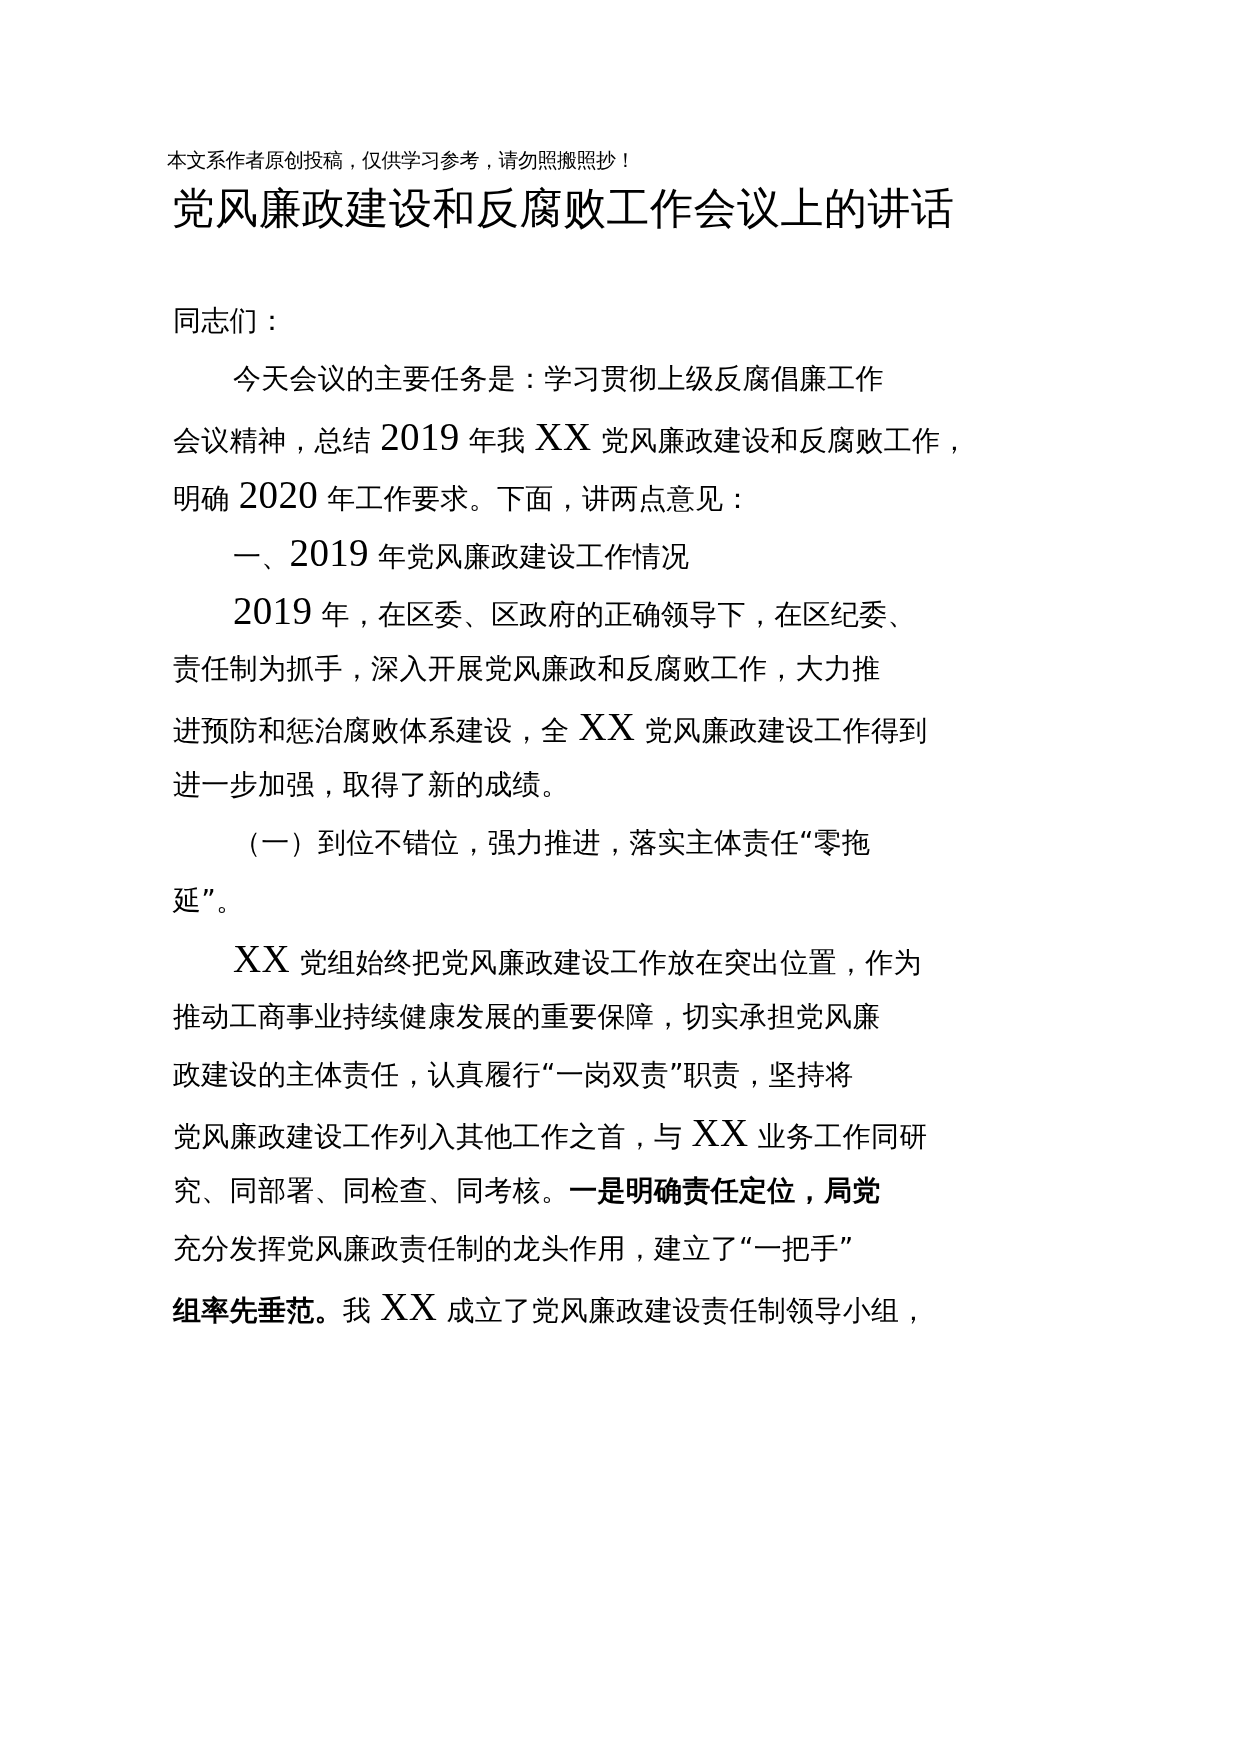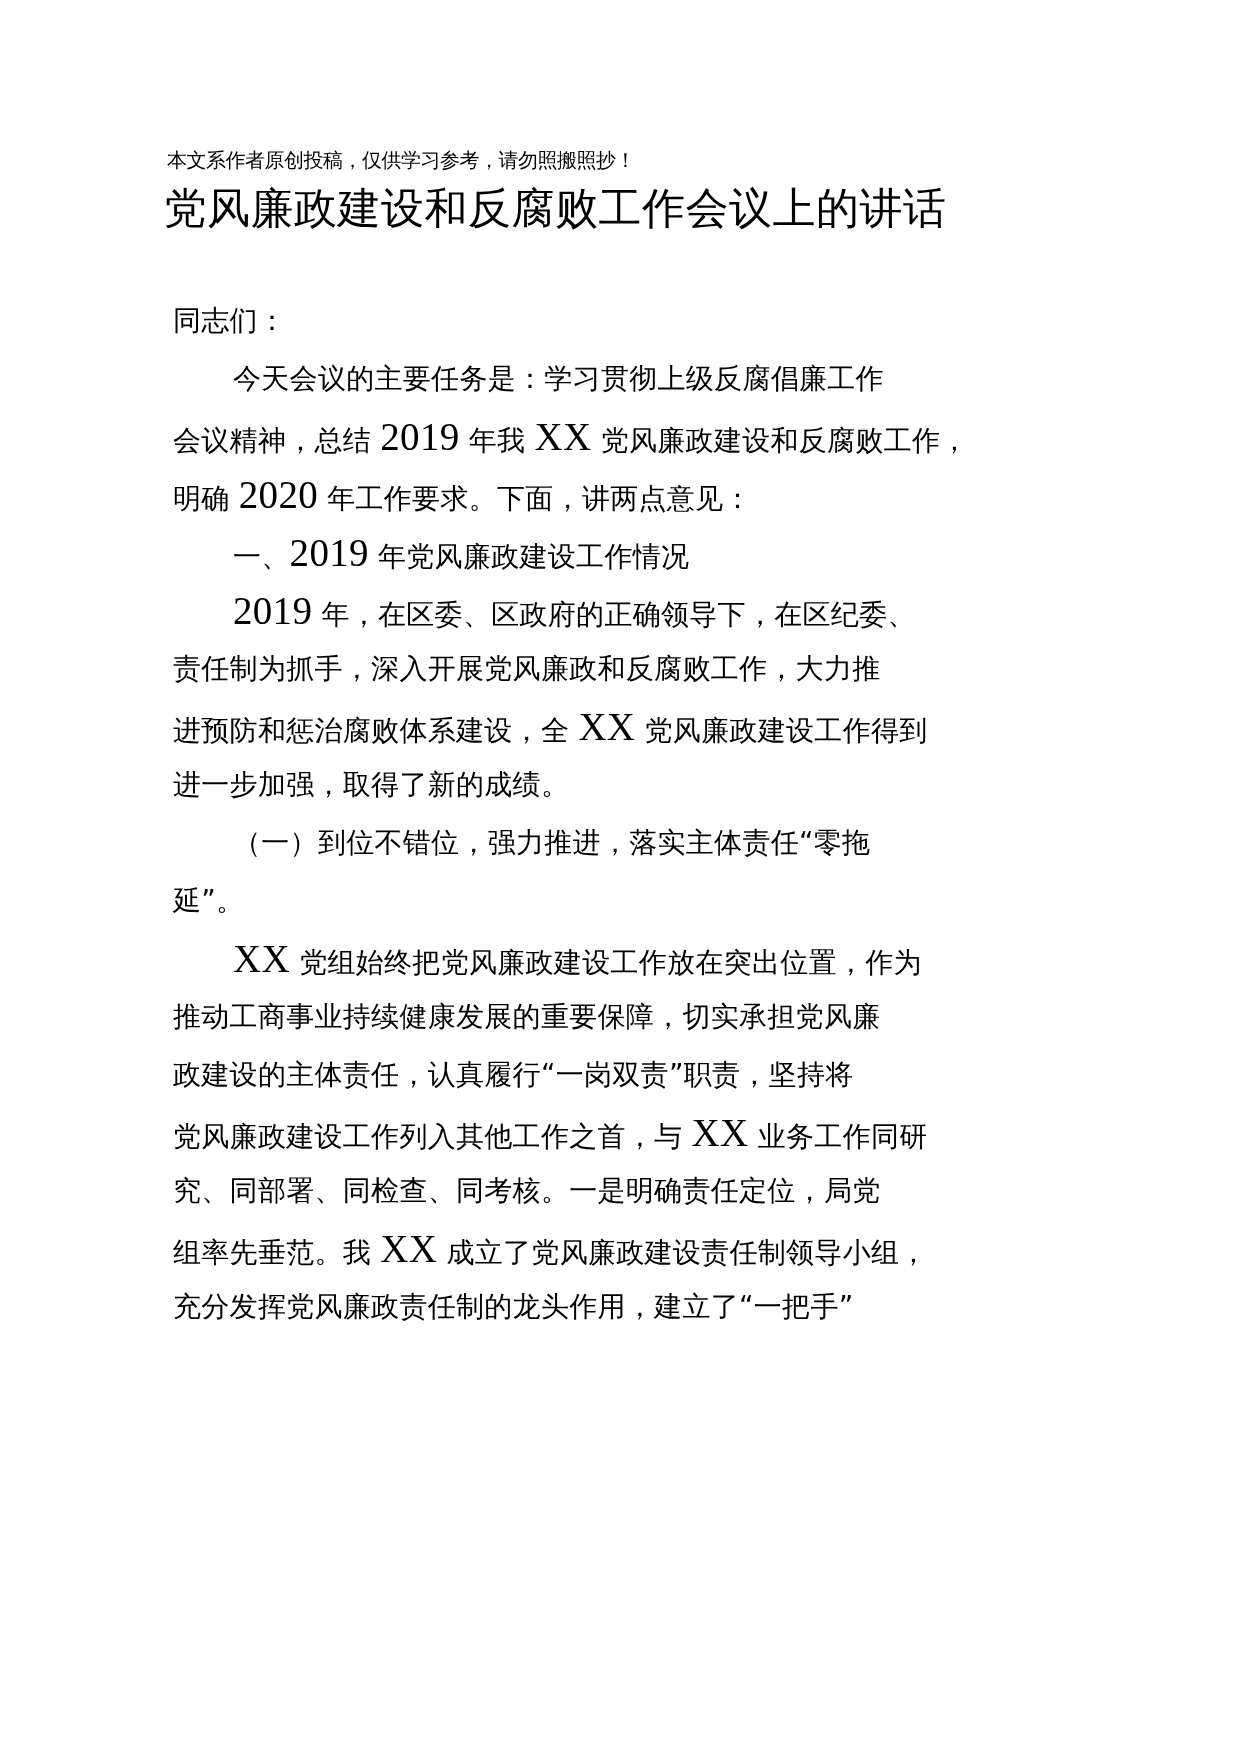--- a/index.html
+++ b/index.html
@@ -33,21 +33,21 @@
     .title {
       position: absolute;
       left: 0;
       width: 1110px;
       top: 178px;
       text-align: center;
       font-size: 43px;
       line-height: 60px;
       white-space: nowrap;
       letter-spacing: 0.5px;
-      padding-left: 0;
+      padding-left: 8px;
     }
     .body-text {
       position: absolute;
       left: 167px;
       top: 292px;
       width: 790px;
     }
     .line {
       height: 58px;
       line-height: 58px;
@@ -57,21 +57,21 @@
       margin-left: 6px;
     }
     .line.indent {
       padding-left: 60px;
     }
     .latin {
       font-family: "Liberation Serif", "DejaVu Serif", serif;
       font-size: 39px;
     }
     .bold {
-      font-weight: normal;
+      font-weight: bold;
       text-align: center;
     }
   </style>
 </head>
 <body>
 
 <div class="page">
   <div class="notice">本文系作者原创投稿，仅供学习参考，请勿照搬照抄！</div>
   <div class="title">党风廉政建设和反腐败工作会议上的讲话</div>
   <div class="body-text" id="body-text">
@@ -84,16 +84,16 @@
       <div class="line"><span>责任制为抓手，深入开展党风廉政和反腐败工作，大力推</span></div>
       <div class="line"><span>进预防和惩治腐败体系建设，全 </span><span class="latin">XX</span><span> 党风廉政建设工作得到</span></div>
       <div class="line"><span>进一步加强，取得了新的成绩。</span></div>
       <div class="line indent"><span>（一）到位不错位，强力推进，落实主体责任“零拖</span></div>
       <div class="line"><span>延”。</span></div>
       <div class="line indent"><span class="latin">XX</span><span> 党组始终把党风廉政建设工作放在突出位置，作为</span></div>
       <div class="line"><span>推动工商事业持续健康发展的重要保障，切实承担党风廉</span></div>
       <div class="line"><span>政建设的主体责任，认真履行“一岗双责”职责，坚持将</span></div>
       <div class="line"><span>党风廉政建设工作列入其他工作之首，与 </span><span class="latin">XX</span><span> 业务工作同研</span></div>
       <div class="line"><span>究、同部署、同检查、同考核。</span><span class="bold">一是明确责任定位，局党</span></div>
+      <div class="line"><span>充分发挥党风廉政责任制的龙头作用，建立了“一把手”</span></div>
       <div class="line"><span class="bold">组率先垂范。</span><span>我 </span><span class="latin">XX</span><span> 成立了党风廉政建设责任制领导小组，</span></div>
-      <div class="line"><span>充分发挥党风廉政责任制的龙头作用，建立了“一把手”</span></div>
     </div>
 </div>
 
 </body></html>

